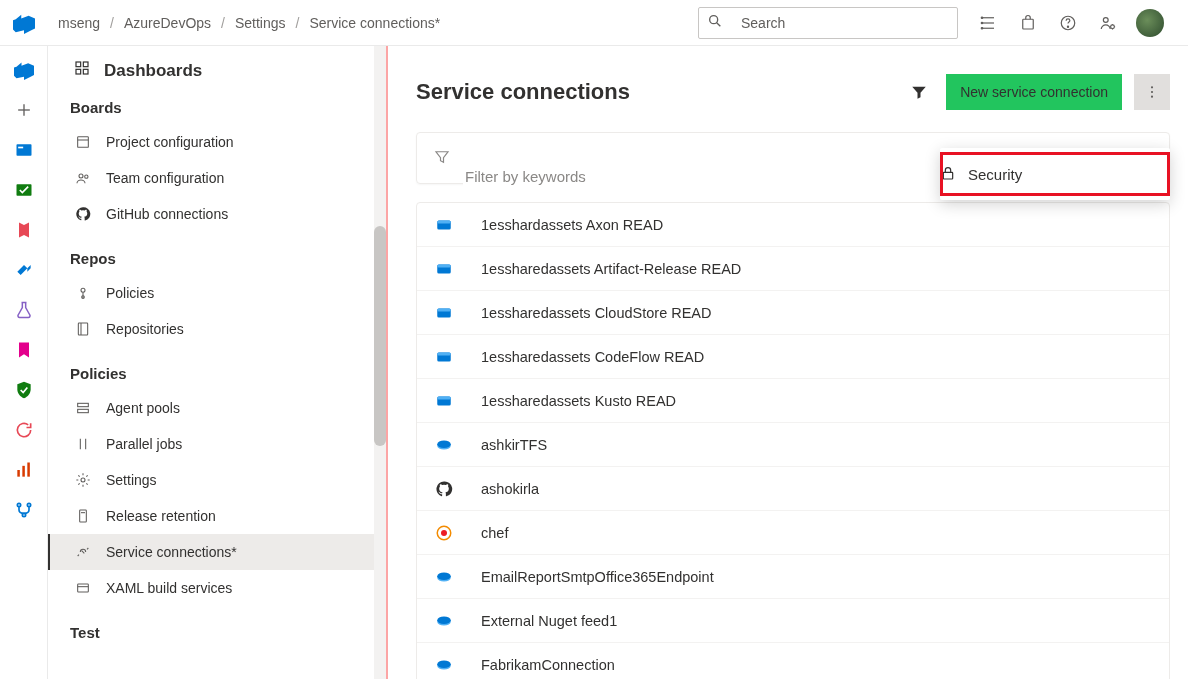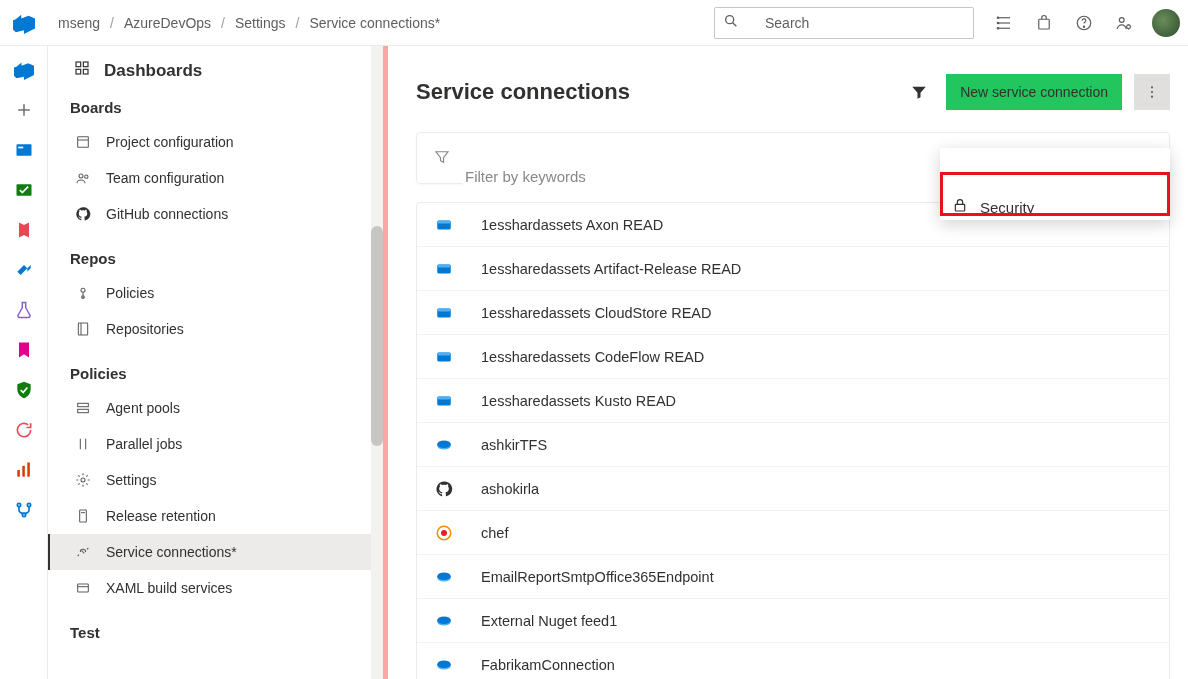--- a/index.html
+++ b/index.html
@@ -1,42 +1,42 @@
 <!DOCTYPE html>
 <html><head>
 <meta charset="utf-8">
 <style>
   * { box-sizing: border-box; }
   html, body { margin: 0; padding: 0; font-family: "Segoe UI", sans-serif; font-size: 14px; color: #323130; background: #fff; }
   body { width: 1188px; height: 679px; overflow: hidden; display: flex; flex-direction: column; }
 
   
-  .header { height: 46px; display: flex; align-items: center; border-bottom: 1px solid #eaeaea; padding: 0 8px 0 0; }
+  .header { height: 46px; display: flex; align-items: center; border-bottom: 1px solid #eaeaea; padding: 0 24px 0 0; }
   .header .logo { width: 48px; display:flex; align-items:center; justify-content:center; }
   .breadcrumb { display: flex; align-items: center; gap: 6px; color: #605e5c; font-size: 14px; margin-left: 6px; flex: 0 0 auto; }
   .breadcrumb .crumb { color: #605e5c; padding: 2px 4px; }
   .breadcrumb .sep { color: #a19f9d; }
   .header-spacer { flex: 1; }
-  .search-box { display:flex; align-items:center; border:1px solid #c8c6c4; border-radius:2px; height:32px; width:260px; padding:0 8px; gap:24px; margin-right: 12px;}
+  .search-box { display:flex; align-items:center; border:1px solid #c8c6c4; border-radius:2px; height:32px; width:260px; padding:0 8px; gap:16px; margin-right: 12px;}
   .search-box input { border:none; outline:none; flex:1; font-size:14px; color:#323130; }
   .search-box input::placeholder { color:#605e5c; }
   .header-icons { display:flex; align-items:center; gap:4px; }
   .header-icons .hicon { width:36px; height:36px; display:flex; align-items:center; justify-content:center; color:#605e5c; }
   .avatar { width:28px; height:28px; border-radius:50%; background: radial-gradient(circle at 40% 40%, #6b8e5a, #2d4a2d); margin-left:6px;}
 
   
   .body { flex:1; display:flex; overflow:hidden; }
 
   
   .left-rail { width:48px; background:#fff; border-right:1px solid #eaeaea; display:flex; flex-direction:column; align-items:center; padding-top:6px; gap:4px; }
   .rail-item { width:36px; height:36px; display:flex; align-items:center; justify-content:center; border-radius:2px; }
   .rail-item svg { width:20px; height:20px; }
 
   
-  .sidebar-wrap { width: 340px; position:relative; border-right:5px solid #fca5a5; }
+  .sidebar-wrap { width: 340px; position:relative; border-right:2px solid #fca5a5; }
   .sidebar { height:100%; overflow-y:auto; padding: 14px 0 14px 22px; }
   .sidebar .section-title { font-weight:600; font-size:15px; margin: 18px 0 8px 0; }
   .sidebar .item { display:flex; align-items:center; gap:14px; height:36px; padding:0 22px 0 4px; cursor:pointer; color:#323130; }
   .sidebar .item .sicon { width:18px; display:flex; justify-content:center; color:#605e5c; }
   .sidebar .item.active { background:#edebe9; border-left:2px solid #323130; margin-left:-22px; padding-left:24px; }
   .sidebar .dash { display:flex; align-items:center; gap:14px; font-size:17px; font-weight:600; margin-bottom: 4px; padding-left:4px; }
   .scroll-track { position:absolute; right:0; top:0; width:12px; height:100%; background:#f3f2f1; }
   .scroll-thumb { position:absolute; right:0; top:180px; width:12px; height:220px; background:#c8c6c4; border-radius:6px;}
 
   
@@ -52,21 +52,21 @@
   .filter-bar input::placeholder { color:#8a8886; }
   .filter-bar .created-by { color:#8a8886; font-size:14px; display:flex; align-items:center; gap:4px; }
 
   .conn-list { border:1px solid #edebe9; border-radius:4px; overflow:hidden; }
   .conn-row { display:flex; align-items:center; gap:28px; height:44px; padding:0 18px; border-bottom:1px solid #f3f2f1; font-size:14.5px; cursor:pointer; }
   .conn-row:last-child { border-bottom:none; }
   .conn-icon { width:18px; height:18px; display:flex; align-items:center; justify-content:center; }
 
   
   .dropdown { position:absolute; top:102px; right:18px; width:230px; background:#fff; box-shadow:0 4px 16px rgba(0,0,0,0.18); border-radius:2px; z-index:10; padding:4px 0;}
-  .dropdown .drop-item { display:flex; align-items:flex-end; gap:12px; height:44px; padding:0 12px; font-size:15px; cursor:pointer;margin-top:20px;}
+  .dropdown .drop-item { display:flex; align-items:center; gap:12px; height:44px; padding:0 0; font-size:15px; cursor:pointer;}
   .hl-red { outline: 3px solid #e81123; outline-offset: -3px; }
 </style>
 </head>
 <body>
 
 <div class="header">
   <div class="logo">
     <svg width="22" height="22" viewBox="0 0 24 24">
         <path fill="#0078d4" d="M0 9l3-1 6-5v4l8-3 7 3v11l-4 2-8 4v-4l-9 2-3-3V9z"></path>
       </svg>

